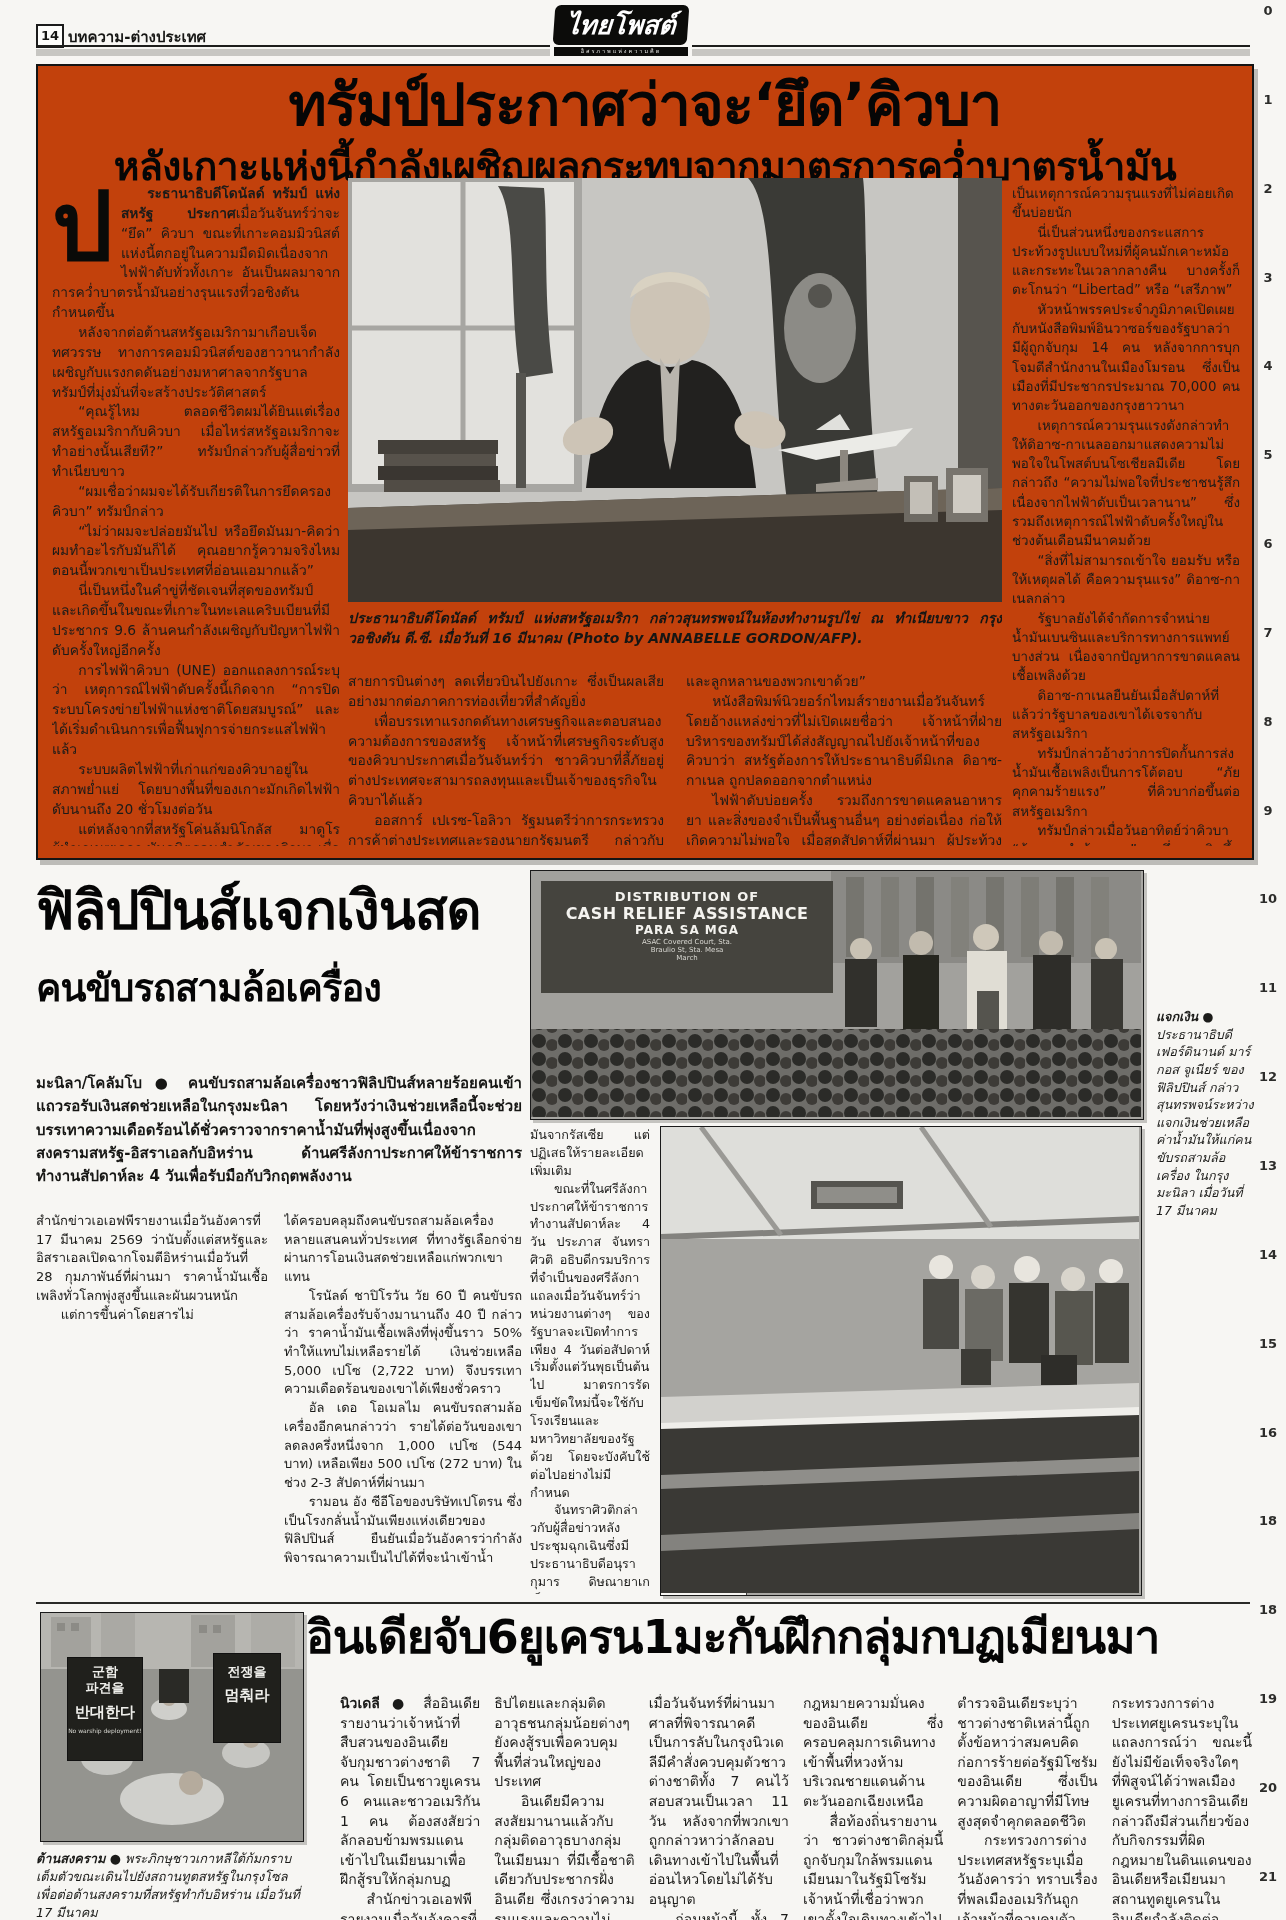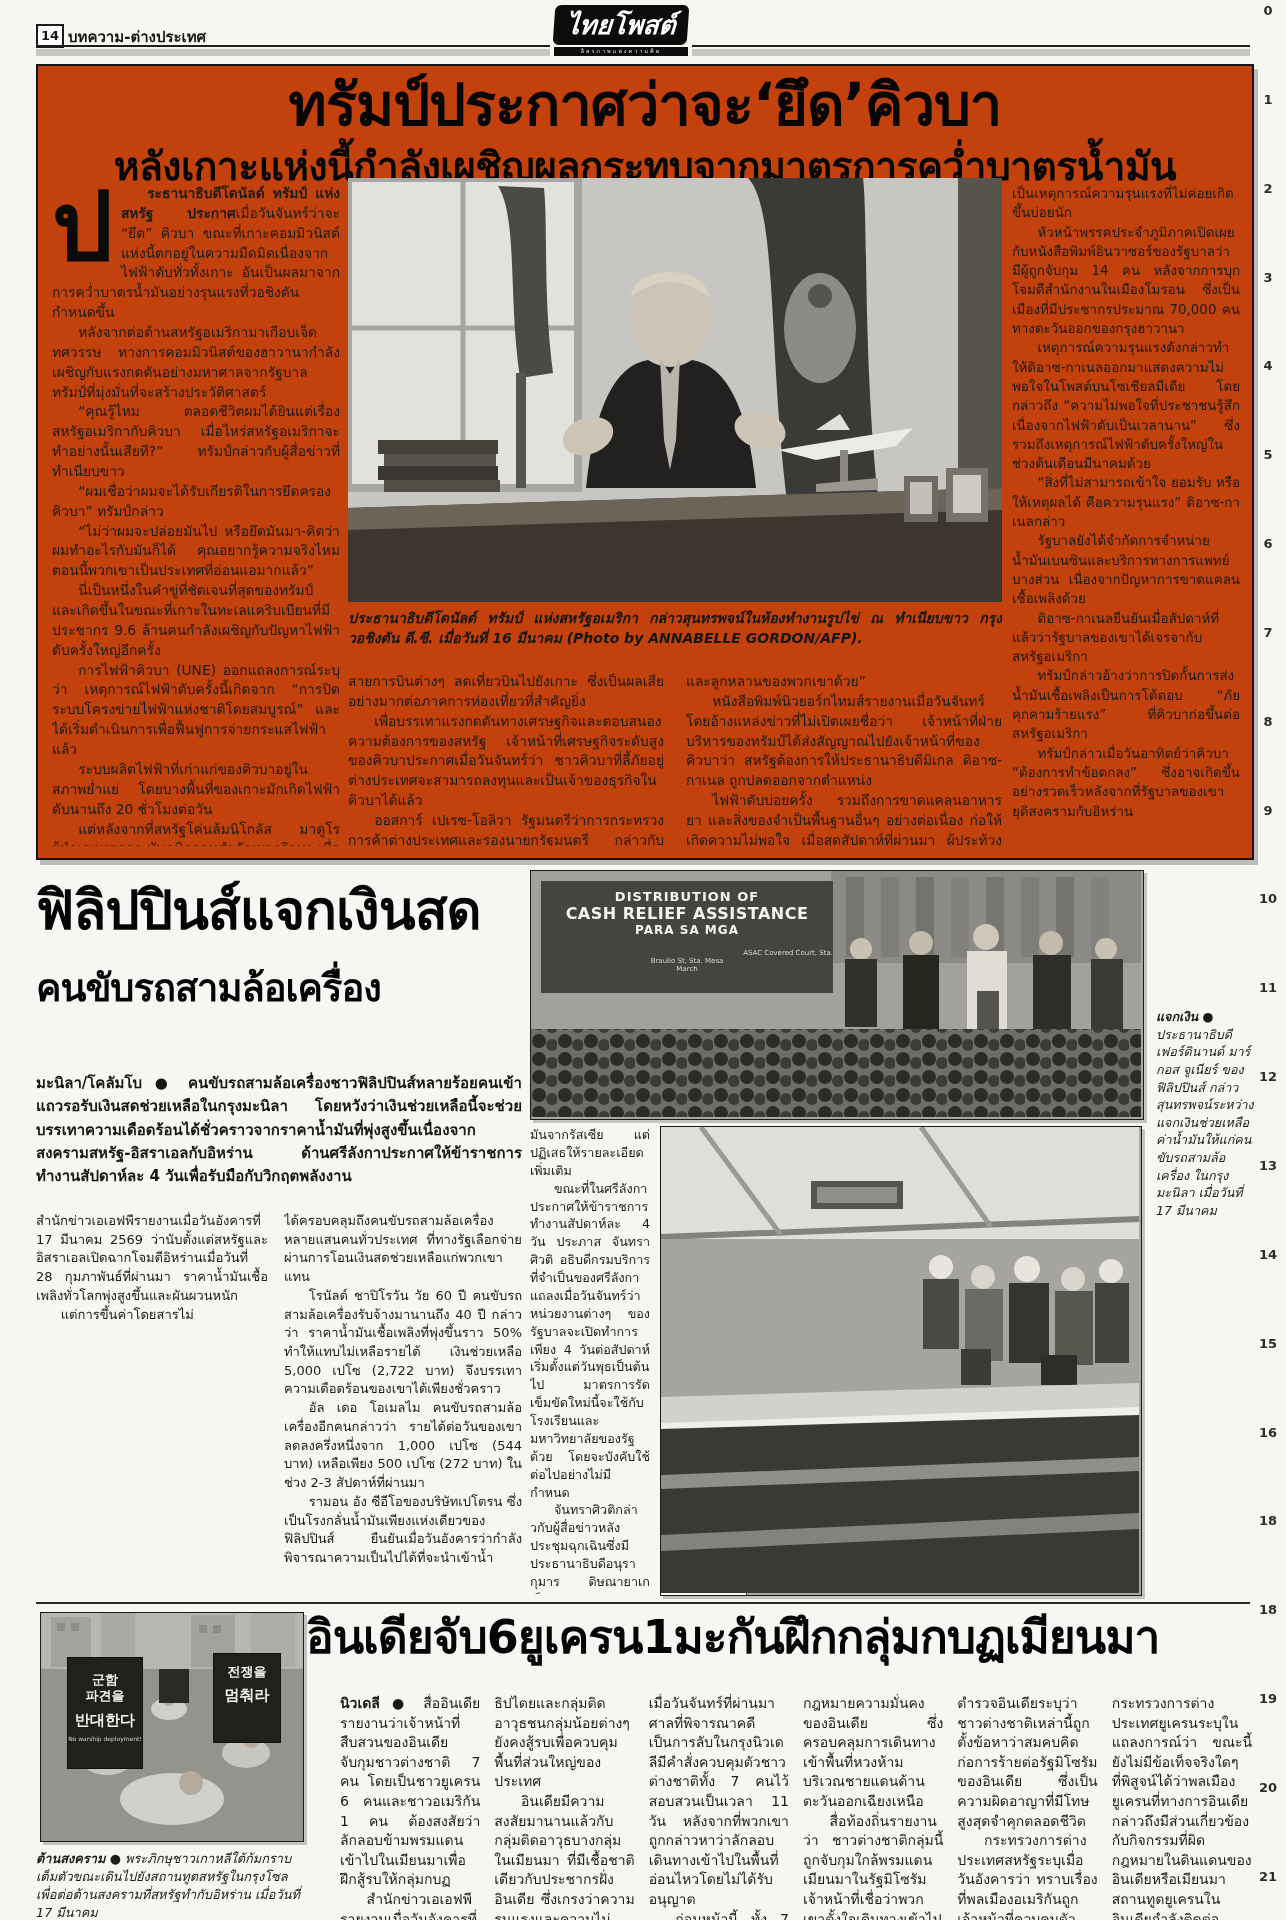--- a/index.html
+++ b/index.html
@@ -55,21 +55,21 @@
   .caption{font-size:12.6px;font-style:italic;line-height:1.4;color:#1b1b19;}
   .caption b{font-style:italic;}
   .capmarcos{left:1156px;top:1008px;width:98px;height:312px;overflow:hidden;}
   .captrain{left:0;top:268px;width:86px;height:200px;background:#f7f6f3;border-right:1px solid #3c3c3a;
             padding:4px 5px 0 2px;box-sizing:border-box;overflow:hidden;}
   .banner{left:10px;top:10px;width:292px;height:112px;background:#45443e;color:#f4f3ef;
           text-align:center;padding-top:8px;box-sizing:border-box;}
   .banner .b1{font-size:13px;font-weight:bold;letter-spacing:1px;}
   .banner .b2{font-size:16px;font-weight:bold;letter-spacing:0.5px;}
   .banner .b3{font-size:12px;font-weight:bold;letter-spacing:1px;}
-  .banner .b4{font-size:7px;color:#d9d8d2;margin-top:12px;text-align:right;}
+  .banner .b4{font-size:7px;color:#d9d8d2;margin-top:1px;}
   .banner .b5,.banner .b6{font-size:7px;color:#d9d8d2;}
   
   .sep{left:36px;top:1602px;width:1214px;height:2px;background:#2a2a28;}
   .kphoto{left:40px;top:1612px;width:262px;height:228px;}
   .kcaption{left:36px;top:1850px;width:266px;height:70px;overflow:hidden;font-size:12.8px;}
   .ihead{left:306px;top:1608px;width:946px;font-size:46px;font-weight:900;letter-spacing:-1px;
          line-height:1.3;color:#050505;}
   .icols{left:340px;top:1694px;width:912px;height:226px;display:grid;
          grid-template-columns:repeat(6,1fr);column-gap:14px;overflow:hidden;}
   .icols .bodycol{position:static;font-size:14px;line-height:1.4;height:226px;}
@@ -178,20 +178,21 @@
       <p>เพื่อบรรเทาแรงกดดันทางเศรษฐกิจและตอบสนองความต้องการของสหรัฐ เจ้าหน้าที่เศรษฐกิจระดับสูงของคิวบาประกาศเมื่อวันจันทร์ว่า ชาวคิวบาที่ลี้ภัยอยู่ต่างประเทศจะสามารถลงทุนและเป็นเจ้าของธุรกิจในคิวบาได้แล้ว</p>
       <p>ออสการ์ เปเรซ-โอลิวา รัฐมนตรีว่าการกระทรวงการค้าต่างประเทศและรองนายกรัฐมนตรี กล่าวกับสำนักข่าวเอ็นบีซีว่า “คิวบายินดีที่จะมีความสัมพันธ์ทางการค้าที่ราบรื่นกับบริษัทของสหรัฐ” และ “รวมถึงชาวคิวบาที่อาศัยอยู่ในสหรัฐ</p>
     </div>
   <div class="abs bodycol tcolB">
       <p>และลูกหลานของพวกเขาด้วย”</p>
       <p>หนังสือพิมพ์นิวยอร์กไทมส์รายงานเมื่อวันจันทร์ โดยอ้างแหล่งข่าวที่ไม่เปิดเผยชื่อว่า เจ้าหน้าที่ฝ่ายบริหารของทรัมป์ได้ส่งสัญญาณไปยังเจ้าหน้าที่ของคิวบาว่า สหรัฐต้องการให้ประธานาธิบดีมิเกล ดิอาซ-กาเนล ถูกปลดออกจากตำแหน่ง</p>
       <p>ไฟฟ้าดับบ่อยครั้ง รวมถึงการขาดแคลนอาหาร ยา และสิ่งของจำเป็นพื้นฐานอื่นๆ อย่างต่อเนื่อง ก่อให้เกิดความไม่พอใจ เมื่อสุดสัปดาห์ที่ผ่านมา ผู้ประท้วงบุกโจมตีสำนักงานประจำจังหวัดของพรรคคอมมิวนิสต์คิวบา ซึ่งถือ</p>
     </div>
   <div class="abs bodycol tcol4">
       <p>เป็นเหตุการณ์ความรุนแรงที่ไม่ค่อยเกิดขึ้นบ่อยนัก</p>
+      <p>นี่เป็นส่วนหนึ่งของกระแสการประท้วงรูปแบบใหม่ที่ผู้คนมักเคาะหม้อและกระทะในเวลากลางคืน บางครั้งก็ตะโกนว่า “Libertad” หรือ “เสรีภาพ”</p>
       <p>หัวหน้าพรรคประจำภูมิภาคเปิดเผยกับหนังสือพิมพ์อินวาซอร์ของรัฐบาลว่า มีผู้ถูกจับกุม 14 คน หลังจากการบุกโจมตีสำนักงานในเมืองโมรอน ซึ่งเป็นเมืองที่มีประชากรประมาณ 70,000 คน ทางตะวันออกของกรุงฮาวานา</p>
       <p>เหตุการณ์ความรุนแรงดังกล่าวทำให้ดิอาซ-กาเนลออกมาแสดงความไม่พอใจในโพสต์บนโซเชียลมีเดีย โดยกล่าวถึง “ความไม่พอใจที่ประชาชนรู้สึกเนื่องจากไฟฟ้าดับเป็นเวลานาน” ซึ่งรวมถึงเหตุการณ์ไฟฟ้าดับครั้งใหญ่ในช่วงต้นเดือนมีนาคมด้วย</p>
       <p>“สิ่งที่ไม่สามารถเข้าใจ ยอมรับ หรือให้เหตุผลได้ คือความรุนแรง” ดิอาซ-กาเนลกล่าว</p>
       <p>รัฐบาลยังได้จำกัดการจำหน่ายน้ำมันเบนซินและบริการทางการแพทย์บางส่วน เนื่องจากปัญหาการขาดแคลนเชื้อเพลิงด้วย</p>
       <p>ดิอาซ-กาเนลยืนยันเมื่อสัปดาห์ที่แล้วว่ารัฐบาลของเขาได้เจรจากับสหรัฐอเมริกา</p>
       <p>ทรัมป์กล่าวอ้างว่าการปิดกั้นการส่งน้ำมันเชื้อเพลิงเป็นการโต้ตอบ “ภัยคุกคามร้ายแรง” ที่คิวบาก่อขึ้นต่อสหรัฐอเมริกา</p>
       <p>ทรัมป์กล่าวเมื่อวันอาทิตย์ว่าคิวบา “ต้องการทำข้อตกลง” ซึ่งอาจเกิดขึ้นอย่างรวดเร็วหลังจากที่รัฐบาลของเขายุติสงครามกับอิหร่าน</p>
     </div>
 </div>
 
@@ -316,21 +317,21 @@
     <ellipse cx="131" cy="186" rx="52" ry="26" fill="#d0d0cc"></ellipse>
     <circle cx="150" cy="170" r="12" fill="#b5ab9d"></circle>
     <ellipse cx="66" cy="146" rx="26" ry="16" fill="#c6c6c2"></ellipse>
       <circle cx="60" cy="130" r="9" fill="#b5ab9d"></circle>
     <ellipse cx="205" cy="140" rx="24" ry="15" fill="#c6c6c2"></ellipse>
       <circle cx="210" cy="126" r="9" fill="#b5ab9d"></circle>
     <ellipse cx="128" cy="96" rx="18" ry="11" fill="#cfcfcb"></ellipse>
       <circle cx="128" cy="86" r="7" fill="#b5ab9d"></circle>
     <rect x="118" y="56" width="30" height="34" fill="#2a2a26"></rect>
   </svg>
-  <div class="sign" style="left:26px;top:44px;width:74px;height:96px;padding-top:14px;">
+  <div class="sign" style="left:26px;top:44px;width:74px;height:96px;padding-top:6px;">
     <span class="k1">군함</span>
     <span class="k1">파견을</span>
     <span class="k2">반대한다</span>
     <span class="k3">No warship deployment!</span>
   </div>
   <div class="sign" style="left:172px;top:40px;width:66px;height:78px;padding-top:10px;">
     <span class="k1">전쟁을</span>
     <span class="k2">멈춰라</span>
   </div>
 </div>

